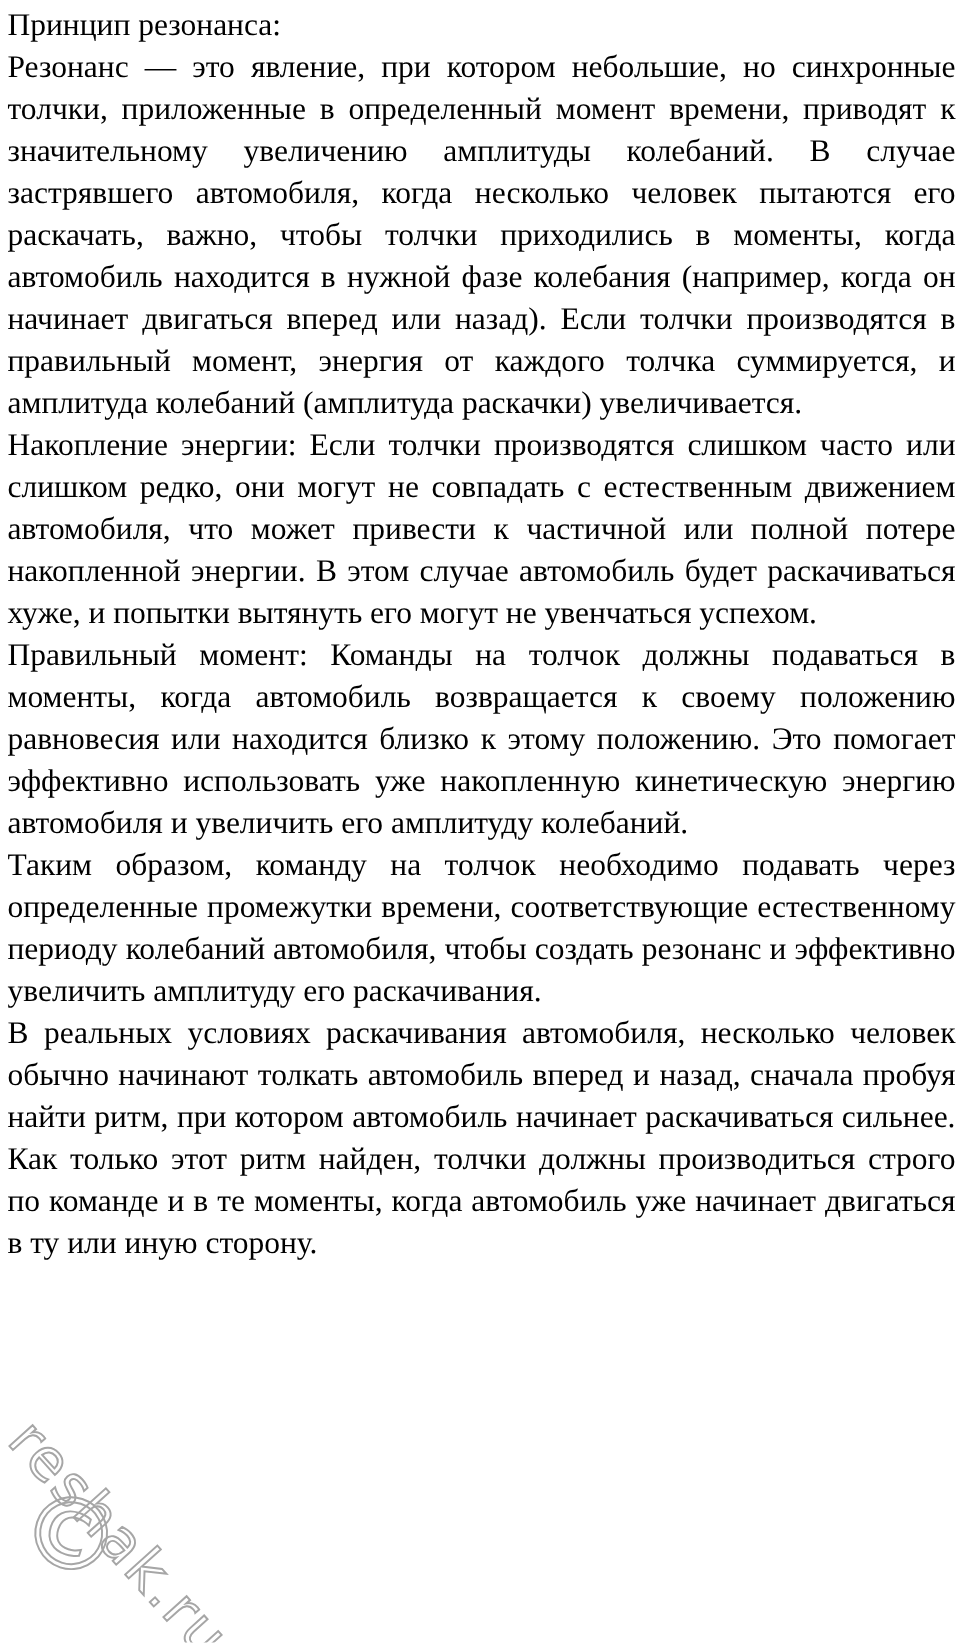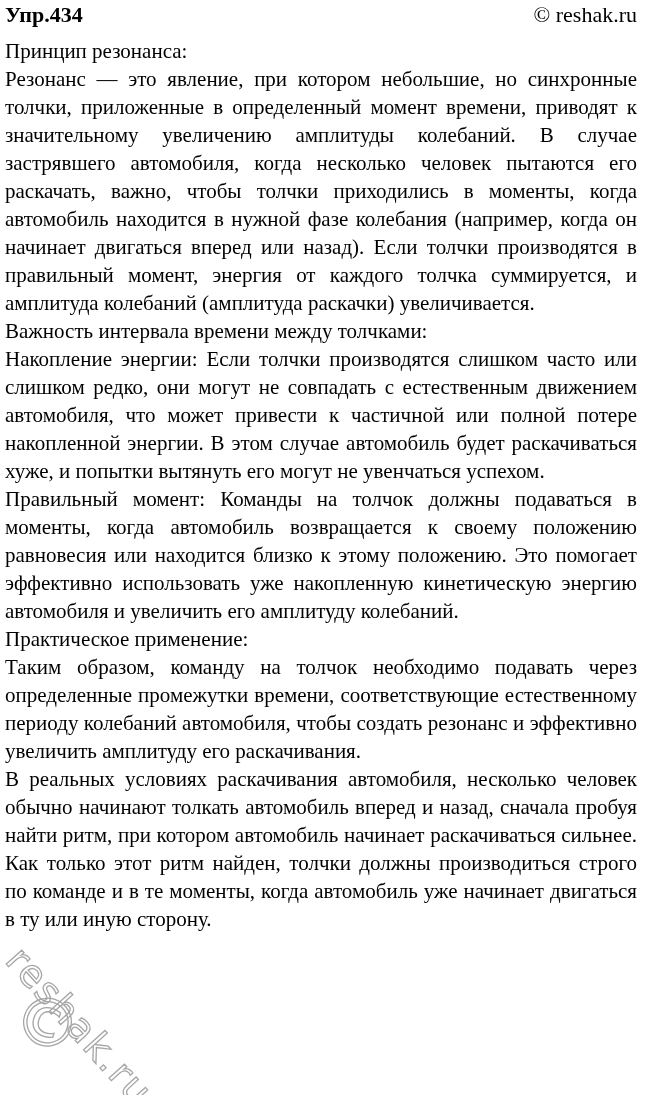--- a/index.html
+++ b/index.html
@@ -76,29 +76,23 @@
 </head>
 <body>
 
 <div class="watermark">
   <span class="wm-text">reshak.ru</span>
   <span class="wm-copy">©</span>
 </div>
 
 <div class="page">
 
-  <div class="doc-header">
-    <span class="exercise">Упр.434</span>
-    <span class="copyright">© reshak.ru</span>
-  </div>
 
   <div class="body-text">
     <p>Принцип резонанса:</p>
     <p>Резонанс — это явление, при котором небольшие, но синхронные толчки, приложенные в определенный момент времени, приводят к значительному увеличению амплитуды колебаний. В случае застрявшего автомобиля, когда несколько человек пытаются его раскачать, важно, чтобы толчки приходились в моменты, когда автомобиль находится в нужной фазе колебания (например, когда он начинает двигаться вперед или назад). Если толчки производятся в правильный момент, энергия от каждого толчка суммируется, и амплитуда колебаний (амплитуда раскачки) увеличивается.</p>
-    <p>Важность интервала времени между толчками:</p>
     <p>Накопление энергии: Если толчки производятся слишком часто или слишком редко, они могут не совпадать с естественным движением автомобиля, что может привести к частичной или полной потере накопленной энергии. В этом случае автомобиль будет раскачиваться хуже, и попытки вытянуть его могут не увенчаться успехом.</p>
     <p>Правильный момент: Команды на толчок должны подаваться в моменты, когда автомобиль возвращается к своему положению равновесия или находится близко к этому положению. Это помогает эффективно использовать уже накопленную кинетическую энергию автомобиля и увеличить его амплитуду колебаний.</p>
-    <p>Практическое применение:</p>
     <p>Таким образом, команду на толчок необходимо подавать через определенные промежутки времени, соответствующие естест­венному периоду колебаний автомобиля, чтобы создать резонанс и эффективно увеличить амплитуду его раскачивания.</p>
     <p>В реальных условиях раскачивания автомобиля, несколько человек обычно начинают толкать автомобиль вперед и назад, сначала пробуя найти ритм, при котором автомобиль начинает раскачиваться сильнее. Как только этот ритм найден, толчки должны производиться строго по команде и в те моменты, когда автомобиль уже начинает двигаться в ту или иную сторону.</p>
   </div>
 
 </div>
 
 </body></html>

